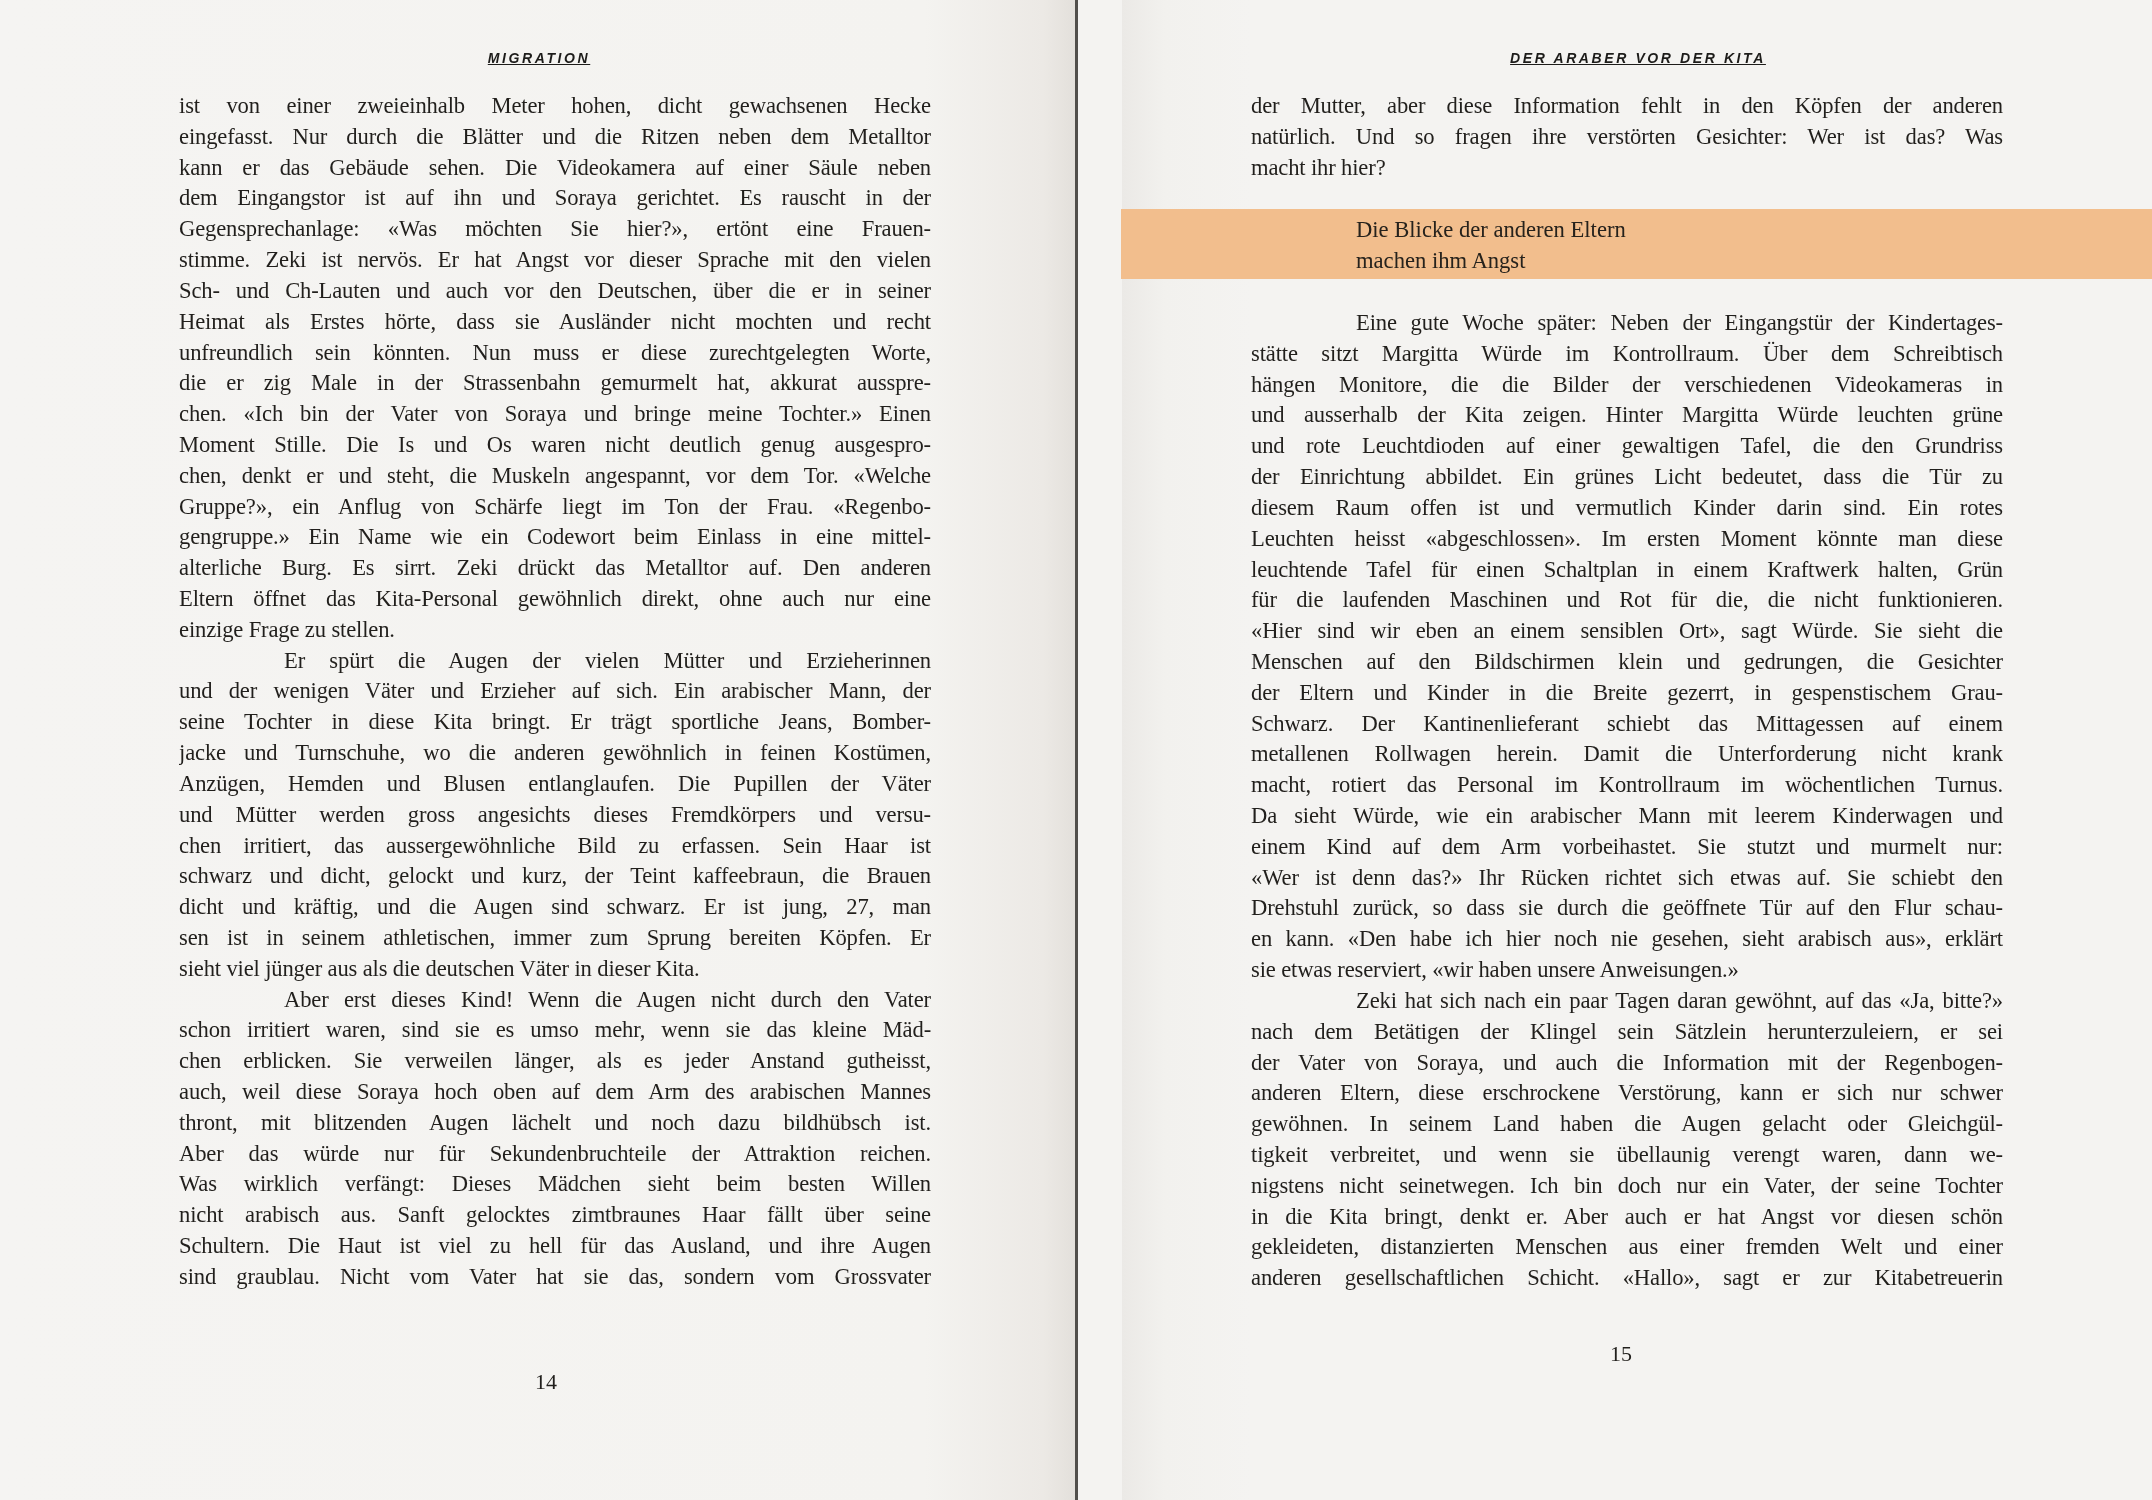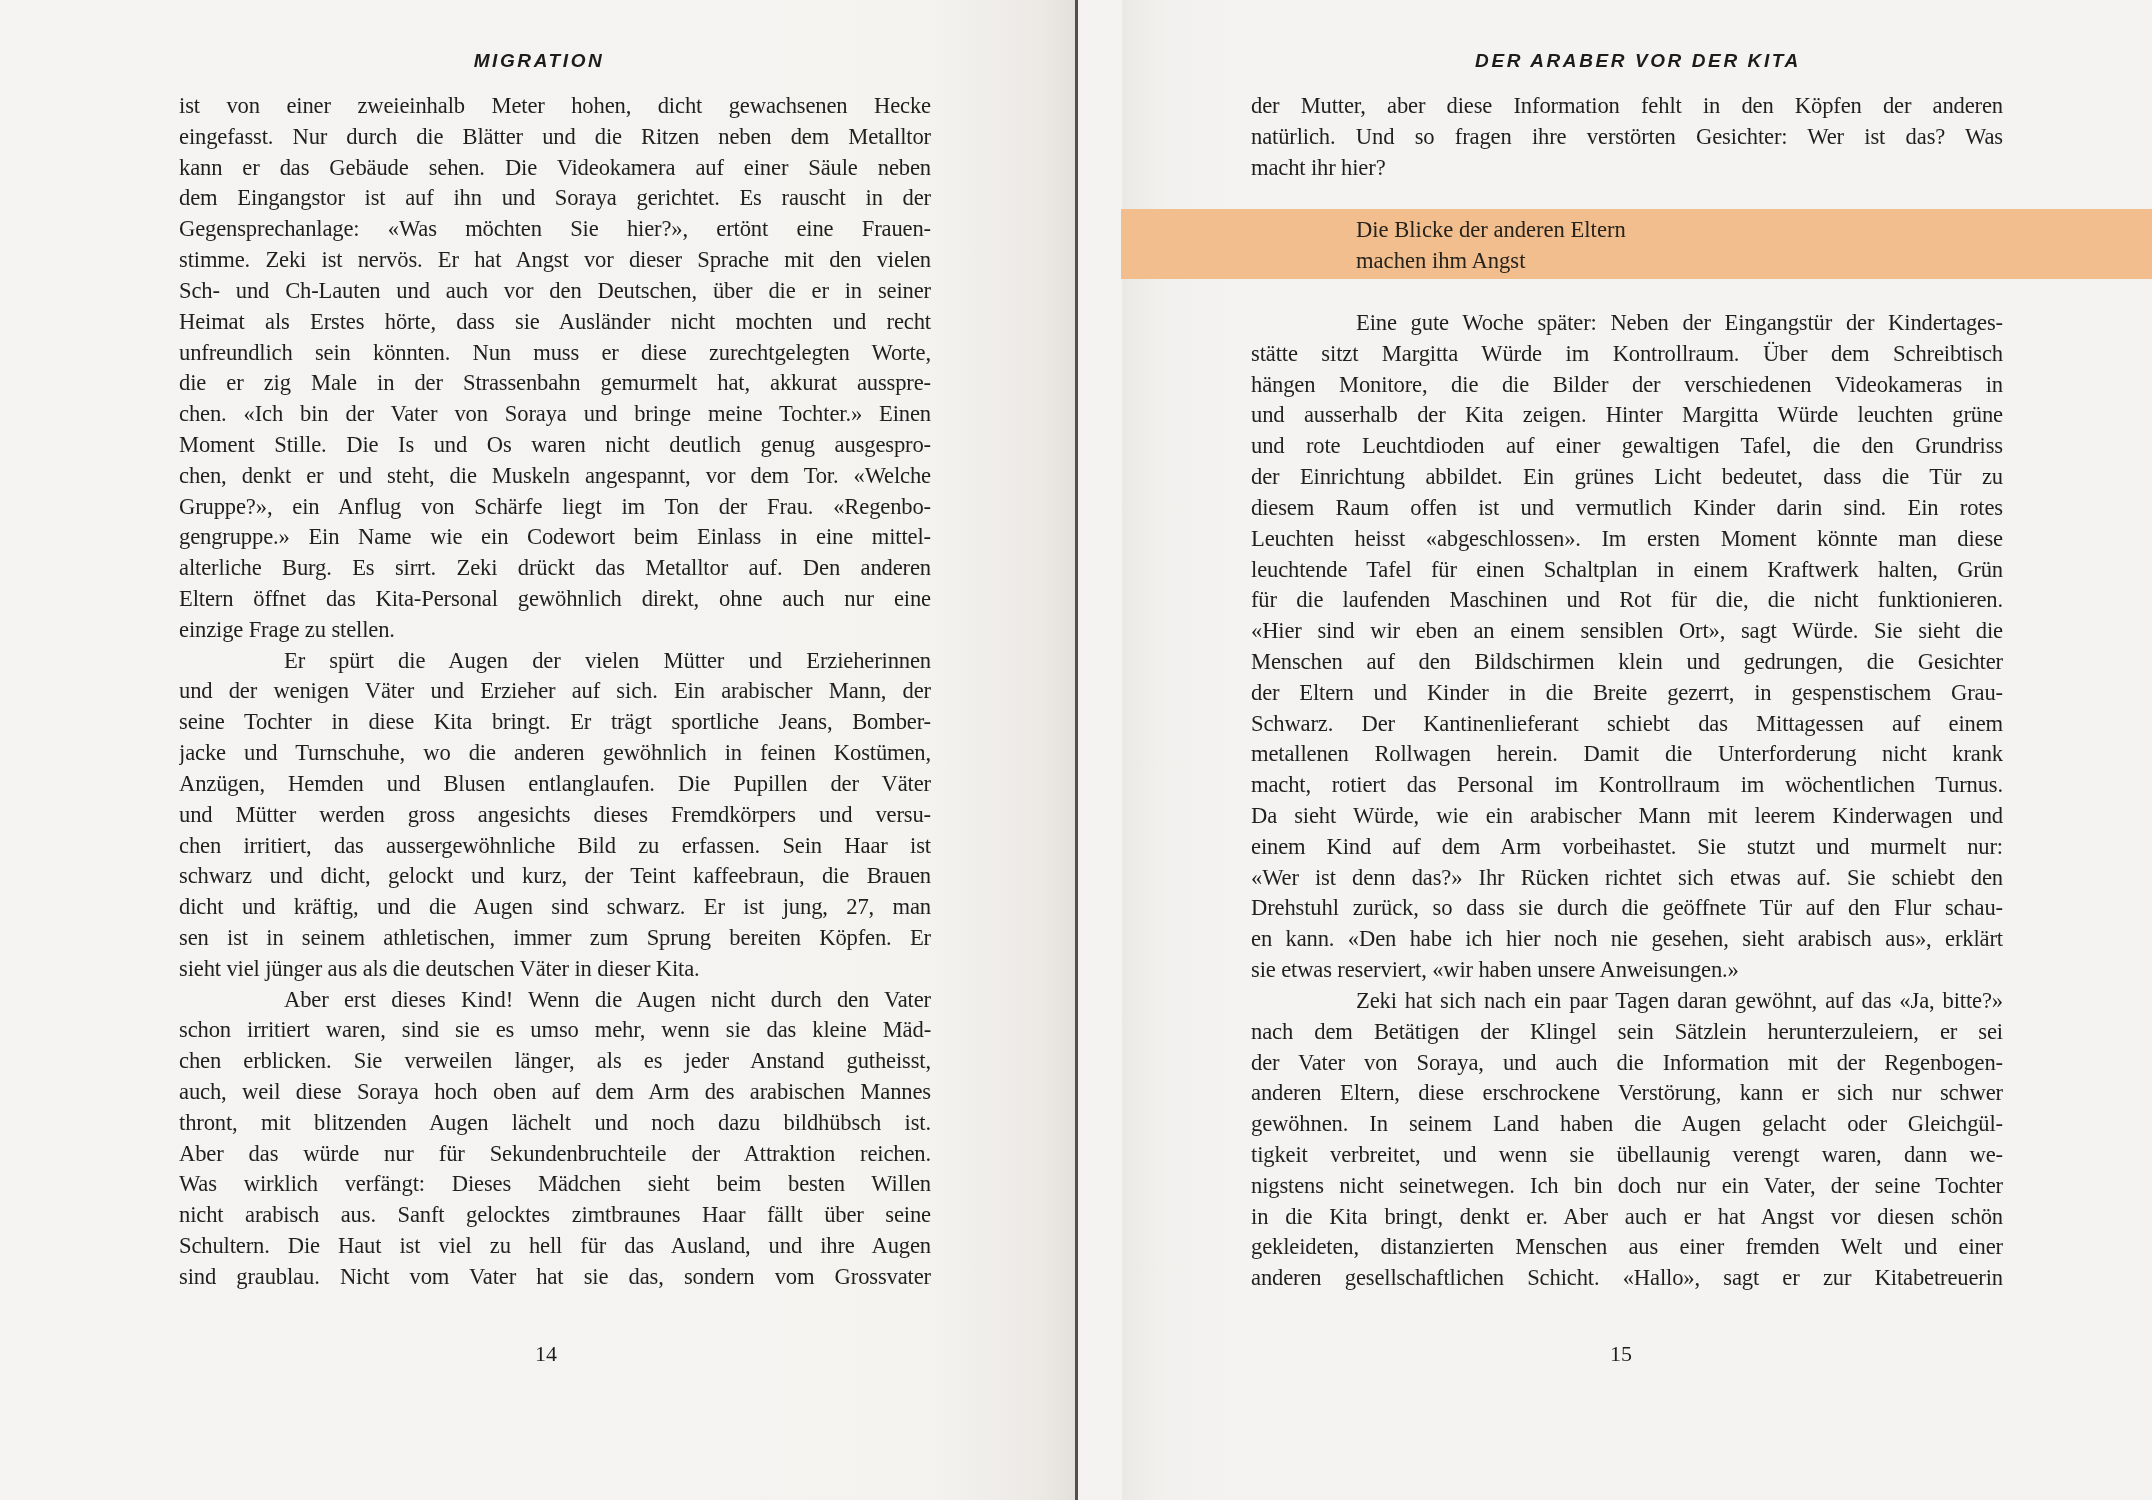--- a/index.html
+++ b/index.html
@@ -12,21 +12,21 @@
   .page{position:absolute;top:0;height:1500px;}
   .page.left{left:0;width:1075px;
     background:linear-gradient(to right,#f5f4f2 0%,#f4f3f0 86%,#ece9e5 97%,#e3e0db 100%);}
   .page.right{left:1078px;width:1074px;
     background:linear-gradient(to right,#ebe9e6 0%,#f2f1ee 4%,#f4f3f1 12%,#f4f3f1 100%);margin-left:44px;}
   .spine{position:absolute;top:0;left:1075px;width:3px;height:1500px;background:#514f4b;}
   .running-head{
     position:absolute;top:50px;text-align:center;
     font-family:"Liberation Sans","DejaVu Sans",sans-serif;
     font-weight:bold;font-style:italic;
-    font-size:19px;letter-spacing:2.6px;color:#1d1c1a;
+    font-size:14px;letter-spacing:2.6px;color:#1d1c1a;text-decoration:underline;
   }
   .page.left .running-head{left:163px;width:752px;}
   .page.right .running-head{left:140px;width:752px;}
   .textblock{position:absolute;width:752px;}
   .page.left .textblock{left:155px;top:91px;margin-left:24px;}
   .page.right .tb-intro{left:129px;top:91px;}
   .page.right .tb-body{left:129px;top:308px;}
   .tl{
     font-size:22.6px;line-height:30.82px;height:30.82px;overflow:hidden;
     text-align:justify;text-align-last:justify;letter-spacing:-0.15px;
@@ -37,21 +37,21 @@
     position:absolute;left:-1px;top:209px;width:1075px;height:70px;
     padding-top:6px;box-sizing:border-box;
   }
   .highlight-band .hl{
     margin-left:235px;font-size:22.6px;line-height:30.5px;color:#26221c;
   }
   .pagenum{
     position:absolute;top:1341px;width:752px;text-align:center;
     font-size:22px;color:#211f1c;
   }
-  .page.left .pagenum{left:170px;}
+  .page.left .pagenum{left:170px;margin-top:28px;}
   .page.right .pagenum{left:123px;}
 </style>
 </head>
 <body>
 
 <div class="page left">
   <div class="running-head">MIGRATION</div>
   <div class="textblock">
       <div class="tl">ist von einer zweieinhalb Meter hohen, dicht gewachsenen Hecke</div>
       <div class="tl">eingefasst. Nur durch die Blätter und die Ritzen neben dem Metalltor</div>

